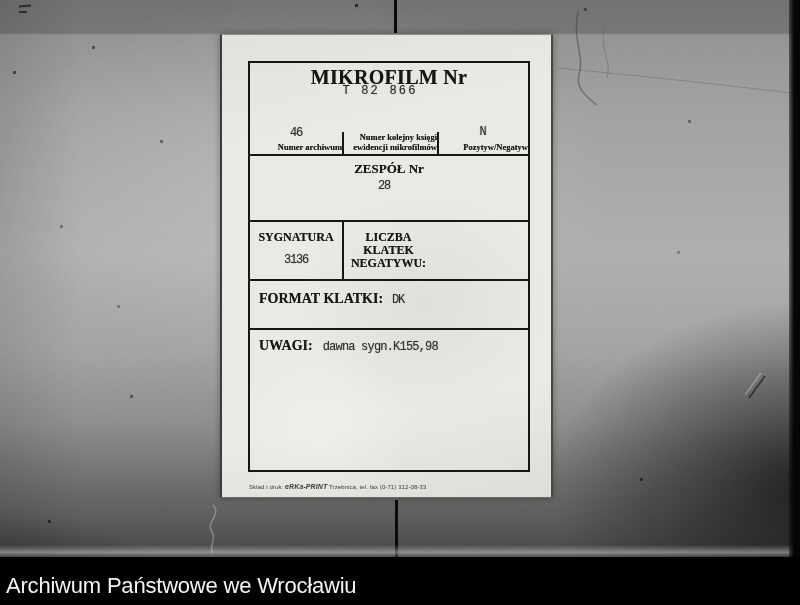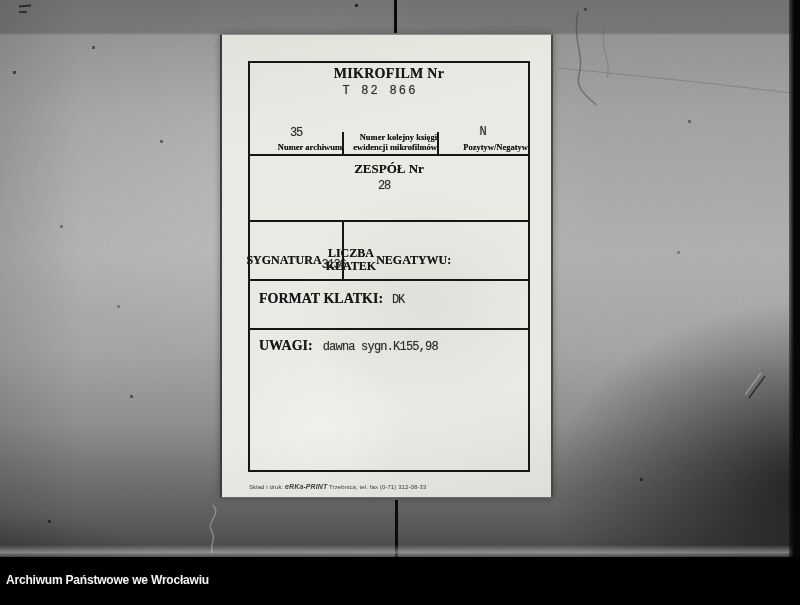--- a/index.html
+++ b/index.html
@@ -47,52 +47,52 @@
   .ftable{position:absolute;left:26px;top:26px;width:282px;height:411px;box-sizing:border-box;
     border:2px solid var(--ink,#161616);display:flex;flex-direction:column;}
   .frow{position:relative;box-sizing:border-box;width:100%;}
   .frow + .frow{border-top:2px solid var(--ink,#161616);}
   .r1{height:91px;} .r2{height:66px;} .r3{height:59px;display:flex;} .r4{height:49px;} .r5{height:142px;}
 
   .printed{color:var(--ink,#161616);font-weight:bold;text-shadow:0 0 0.4px rgba(20,20,20,0.6);}
   .typed{font-family:Liberation Mono, monospace;color:var(--typed,#2e2e2e);
     font-size:12px;letter-spacing:-1.2px;text-shadow:0 0 1px rgba(70,70,70,0.55);white-space:pre;}
 
-  .card-title{position:absolute;left:0;top:3px;width:100%;text-align:center;font-size:14px;letter-spacing:0.3px;}
+  .card-title{position:absolute;left:0;top:3px;width:100%;text-align:center;font-size:20px;letter-spacing:0.3px;}
   .card-number{position:absolute;left:0;top:21px;width:100%;text-align:center;transform:translateX(-9px);letter-spacing:2.2px;}
   .val-82{position:absolute;left:0;top:63px;width:92px;text-align:center;}
   .val-N{position:absolute;right:0;top:62px;width:91px;text-align:center;}
   .labelstrip{position:absolute;left:0;bottom:0;width:100%;height:22px;display:flex;align-items:flex-end;}
   .lcell{box-sizing:border-box;height:22px;display:flex;flex-direction:column;justify-content:flex-end;
     align-items:flex-end;padding-bottom:2px;font-size:8.5px;line-height:9.5px;}
   .lc1{width:92px;} .lc2{width:95px;border-left:2px solid var(--ink,#161616);}
   .lc3{width:91px;border-left:2px solid var(--ink,#161616);}
 
   .r2 .zlabel{margin-top:5px;text-align:center;font-size:13px;}
   .r2 .zval{margin-top:2px;text-align:center;transform:translateX(-5px);}
 
-  .c3{box-sizing:border-box;display:flex;flex-direction:row;align-items:center;padding-top:19px;justify-content:center;}
+  .c3{box-sizing:border-box;display:flex;flex-direction:column;align-items:center;padding-top:9px;}
   .c3a{width:92px;} .c3b{width:95px;border-left:2px solid var(--ink,#161616);}
   .c3c{width:91px;border-left:2px solid var(--ink,#161616);}
   .chead{font-size:12px;line-height:13px;text-align:center;}
   .cval{margin-top:9px;}
 
   .r4{padding:8px 0 0 9px;} .r5{padding:6px 0 0 9px;}
   .inline-label{font-size:14px;} 
   .r4 .typed{margin-left:9px;} .r5 .typed{margin-left:10px;letter-spacing:-0.8px;}
 
   .printer-note{position:absolute;left:27px;top:448px;font-family:"Liberation Sans","DejaVu Sans",sans-serif;
     font-size:6px;color:#3a3a38;letter-spacing:0.1px;white-space:nowrap;}
   .printer-note .brand{font-weight:bold;font-style:italic;font-size:7px;}
   .printer-note .rest{font-size:6px;}
 
   
   .footer-bar{position:absolute;left:0;top:557px;width:800px;height:48px;background:var(--footer-bg,#010101);}
   .footer-text{position:absolute;left:6px;top:16px;font-family:"Liberation Sans","DejaVu Sans",sans-serif;
-    font-weight:bold;font-size:12px;letter-spacing:-0.2px;color:var(--footer-text,#f4f4f4);}
+    font-weight:normal;font-size:22px;letter-spacing:-0.2px;color:var(--footer-text,#f4f4f4);}
 </style>
 </head>
 <body>
 
 <div class="stage">
 
   <div class="grain"></div>
 
   <div class="equals-mark" style="left:19px;top:5px;width:12px;height:2px;transform:rotate(-4deg);"></div>
   <div class="equals-mark" style="left:19px;top:11px;width:8px;height:2px;transform:rotate(-4deg);"></div>
@@ -110,21 +110,21 @@
     <path d="M213,505 C222,515 205,522 212,532 C217,540 208,546 213,553" fill="none" stroke="rgba(205,205,202,0.42)" stroke-width="1.5"></path>
     <path d="M252,103 C340,96 440,88 524,84" fill="none" stroke="rgba(110,110,106,0.18)" stroke-width="1"></path>
   </svg>
 
   <div class="paper">
     <div class="ftable">
 
       <div class="frow r1">
         <div class="printed card-title">MIKROFILM Nr</div>
         <div class="typed card-number">T 82 866</div>
-        <div class="typed val-82">35</div>
+        <div class="typed val-82">46</div>
         <div class="typed val-N">N</div>
         <div class="labelstrip">
           <div class="lcell lc1 printed">Numer archiwum</div>
           <div class="lcell lc2 printed">
             <span>Numer kolejny księgi</span>
             <span>ewidencji mikrofilmów</span>
           </div>
           <div class="lcell lc3 printed">Pozytyw/Negatyw</div>
         </div>
       </div>

